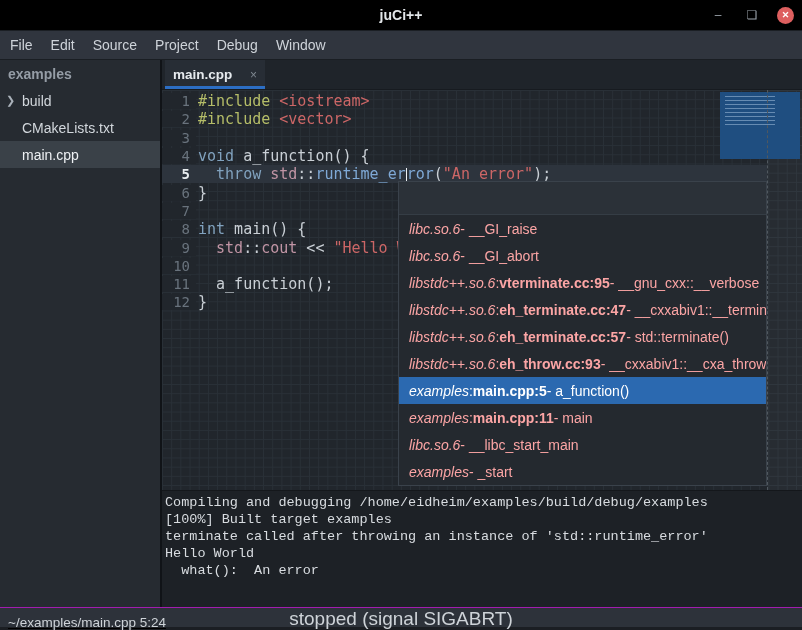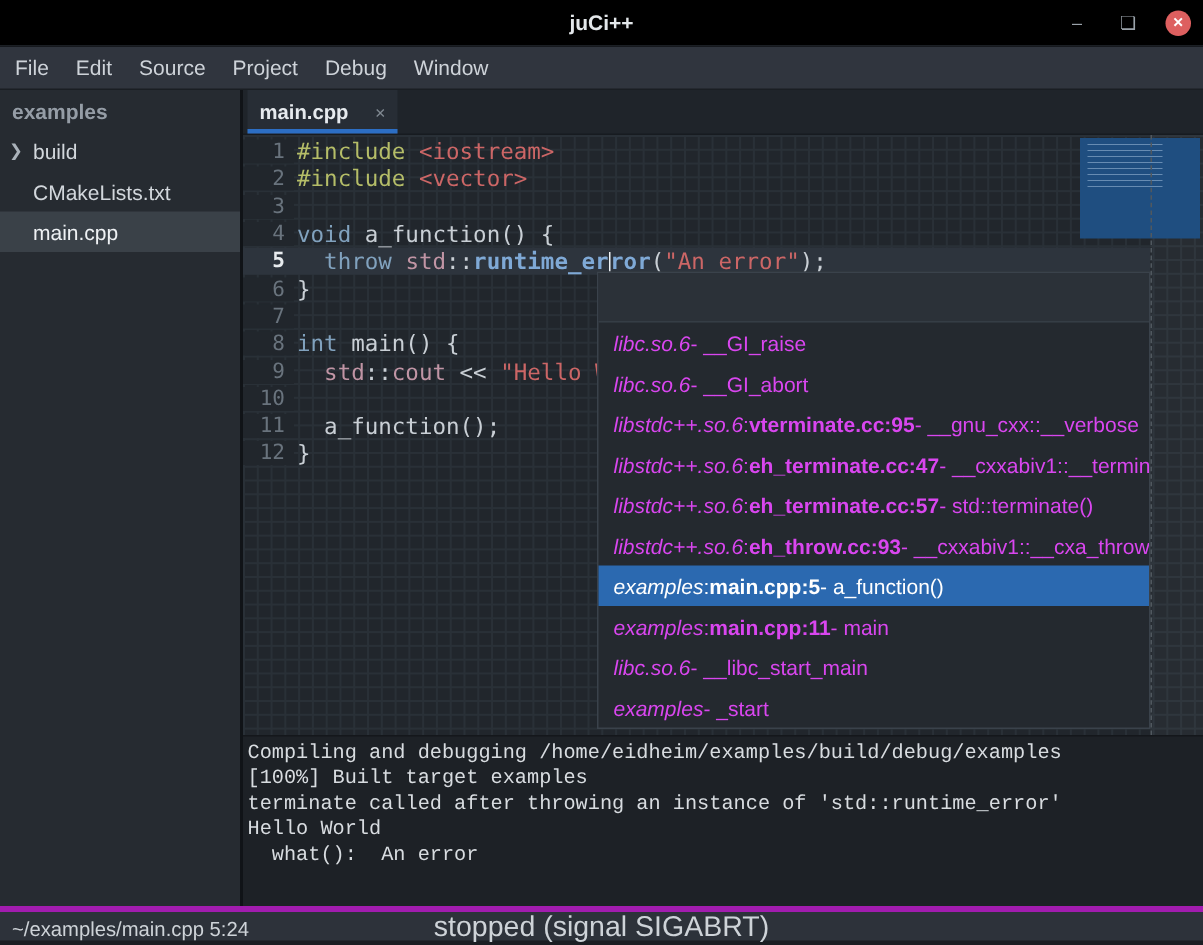--- a/index.html
+++ b/index.html
@@ -50,55 +50,55 @@
     background-size:9.2px 9.2px;}
   .code-lines{position:absolute;left:0;top:2px;right:0;}
   .crow{display:flex;height:18.3px;align-items:center;white-space:pre;
     font-family:"DejaVu Sans Mono","Liberation Mono",monospace;font-size:15px;}
   .crow.current{background:linear-gradient(to right,#2d343d 0,#2d343d 605px,transparent 605px);}
   .ln{width:28px;flex:0 0 auto;text-align:right;padding-right:6px;color:#69737d;
     background:#21262c;font-size:14px;}
   .crow.current .ln{background:transparent;color:#e8ecef;font-weight:bold;}
   .ctext{padding-left:2px;}
   .seg-d{color:#c9cfd5;} .seg-k{color:#81a2be;} .seg-n{color:#c195a5;}
-  .seg-t{color:#7fa9d6;font-weight:bold;} .seg-s{color:#cc6666;}
+  .seg-t{color:#7fa9d6;font-weight:normal;} .seg-s{color:#cc6666;}
   .seg-p{color:#b5bd68;} .seg-i{color:#cc6666;}
   .caret{display:inline-block;width:0;height:15px;border-left:1.5px solid #eef2f6;
     vertical-align:text-bottom;}
 
   .margin-line{position:absolute;left:605px;top:0;bottom:0;width:0;
     border-left:1px dashed #50585f;z-index:7;}
   .margin-shade{position:absolute;left:605px;top:0;bottom:0;right:0;
     background:rgba(255,255,255,0.03);z-index:1;}
 
   .minimap{position:absolute;left:558px;top:2px;width:80px;height:67px;
     background:#1f4e80;z-index:5;}
   .minimap .mlines{position:absolute;left:5px;top:4px;width:62%;height:32px;
     background:repeating-linear-gradient(to bottom,rgba(190,215,240,0.45) 0,
       rgba(190,215,240,0.45) 1px,transparent 1px,transparent 4px);}
 
   
   .popup{position:absolute;left:236px;top:91px;width:369px;z-index:6;
     background:#24292f;border:1px solid #3a424b;box-sizing:border-box;}
   .popup-header{height:32px;background:#2b3138;border-bottom:1px solid #353d45;}
   .prow{height:27px;display:flex;align-items:center;padding:0 10px;
-    color:#d946ef;font-size:14px;white-space:nowrap;overflow:hidden;}
+    color:#fca5a5;font-size:14px;white-space:nowrap;overflow:hidden;}
   .prow.selected{background:#2b69b0;color:#ffffff;}
   .prow .mod{font-style:italic;}
   .prow .file{font-weight:bold;}
 
   
   .terminal{flex:1 1 auto;background:#1d2126;border-top:1px solid #14171b;
     padding:3px 0 0 3px;overflow:hidden;}
   .trow{font-family:Liberation Mono, monospace;font-size:13.5px;
     color:#d8dce0;line-height:17px;white-space:pre;}
 
   
-  .statusbar{height:22px;flex:0 0 auto;background:#2d323a;border-top:4px solid #a21caf;
-    position:relative;display:flex;align-items:center;box-shadow:inset 0 -3px 0 #1b1e23;}
+  .statusbar{height:22px;flex:0 0 auto;background:#2d323a;border-top:1px solid #a21caf;
+    position:relative;display:flex;align-items:flex-end;box-shadow:inset 0 -3px 0 #1b1e23;text-decoration:underline;}
   .sb-left{margin-left:8px;color:#ced3d8;font-size:13.5px;}
   .sb-center{position:absolute;left:0;right:0;text-align:center;color:#ced3d8;font-size:19px;}
 </style>
 </head>
 <body>
 
 <div class="window">
 
   <div class="titlebar">
     <div class="title">juCi++</div>

